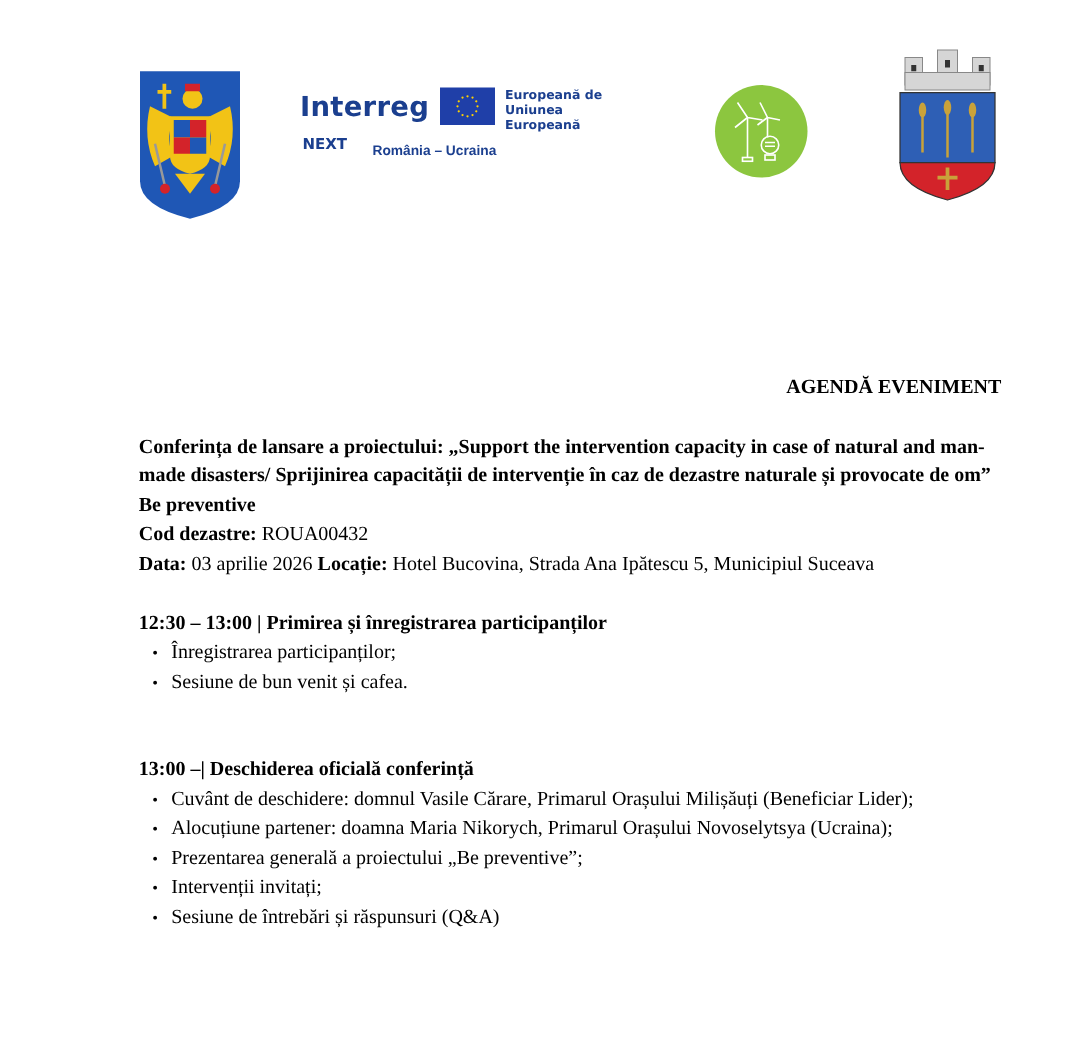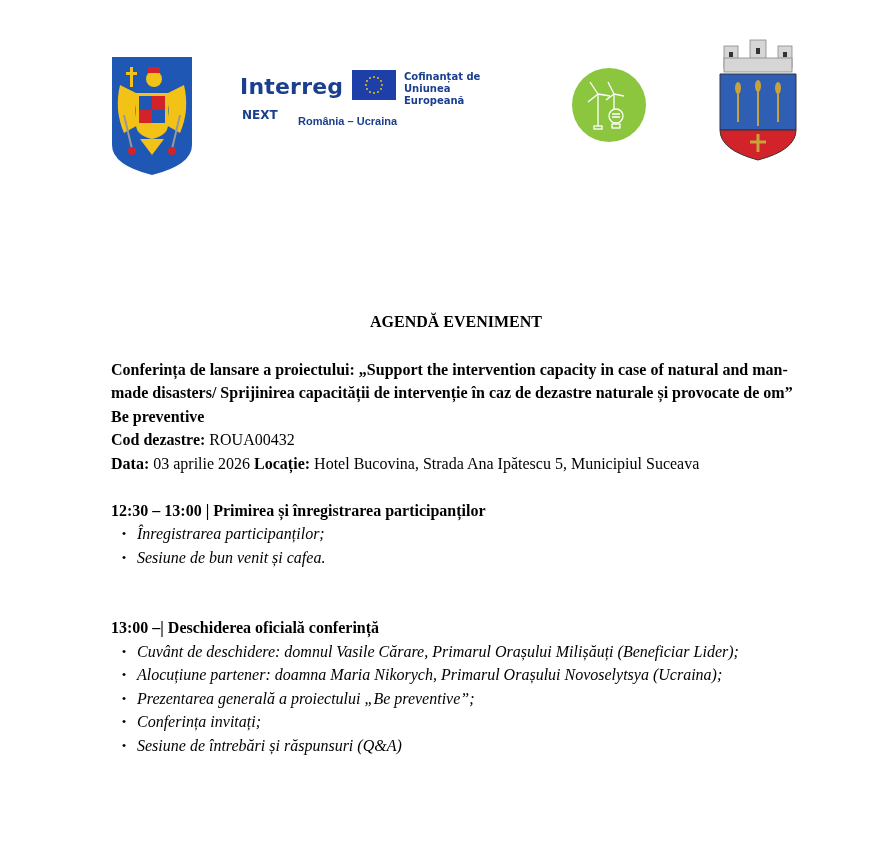--- a/index.html
+++ b/index.html
@@ -16,29 +16,29 @@
       font-weight: bold; font-size: 10px; line-height: 12px; color: #1b3f8f; }
     .interreg .next { position: absolute; left: 2px; top: 40px; font-family: "DejaVu Sans", sans-serif;
       font-weight: bold; font-size: 12px; color: #1b3f8f; }
     .interreg .next-sub { position: absolute; left: 58px; top: 47px; font-family: Liberation Sans, sans-serif;
       font-weight: bold; font-size: 11px; color: #1b3f8f; text-align: center; }
     .green-logo { position: absolute; left: 572px; top: 68px; width: 74px; height: 74px; border-radius: 50%; background: #8cc63f; }
     .green-logo svg { position: absolute; left: 0; top: 0; }
     .logo-city { position: absolute; left: 718px; top: 38px; width: 80px; height: 124px; }
 
     .doc { position: absolute; left: 111px; top: 298px; width: 690px; font-size: 16px; line-height: 23.5px; }
-    .title { text-align: center; font-weight: bold; margin: 12px; height: 23.5px; font-family: Liberation Serif, serif; }
+    .title { text-align: right; font-weight: bold; margin: 0; height: 23.5px; font-family: Liberation Serif, serif; }
     .subtitle { font-weight: bold; margin: 24px 0 0 0; line-height: 23.5px; }
     .p { margin: 0; }
     .b { font-weight: bold; }
     .section-head { font-weight: bold; margin: 0; }
     ul { margin: 0; padding: 0 0 0 26px; list-style: none; }
     li { position: relative; padding-left: 0; margin: 0; line-height: 23.5px; }
     li .bullet { position: absolute; left: -26px; top: 0; width: 26px; text-align: center; font-size: 13px; }
-    li .txt { display: block; padding-left: 0; font-style: italic; }
+    li .txt { display: block; padding-left: 0; }
     .gap-1 { height: 23.5px; }
     .gap-2 { height: 47px; }
   </style>
 </head>
 <body>
 
 <div class="logo-bar">
 
   <svg class="logo-ro" viewBox="0 0 84 122">
     <path d="M2 2 H82 V90 Q82 110 42 120 Q2 110 2 90 Z" fill="#1f57b5"></path>
@@ -74,21 +74,21 @@
           <circle cx="22" cy="23" r="0.9"></circle>
             <circle cx="18" cy="22" r="0.9"></circle>
             <circle cx="15" cy="19" r="0.9"></circle>
           <circle cx="14" cy="15" r="0.9"></circle>
             <circle cx="15" cy="11" r="0.9"></circle>
             <circle cx="18" cy="8" r="0.9"></circle>
         </g>
       </svg>
     </div>
     <div class="cofin">
-      <div>Cofinanțat de</div>
+      <div>Europeană de</div>
       <div>Uniunea Europeană</div>
     </div>
     <div class="next">NEXT</div>
     <div class="next-sub">România – Ucraina</div>
   </div>
 
   <div class="green-logo">
     <svg width="74" height="74" viewBox="0 0 74 74" fill="none" stroke="#ffffff" stroke-width="1.3">
       <line x1="26" y1="26" x2="26" y2="58"></line>
       <rect x="22" y="58" width="8" height="3"></rect>
@@ -161,20 +161,20 @@
     <li>
         <span class="bullet">•</span>
         <span class="txt">Alocuțiune partener: doamna Maria Nikorych, Primarul Orașului Novoselytsya (Ucraina);</span>
       </li>
     <li>
         <span class="bullet">•</span>
         <span class="txt">Prezentarea generală a proiectului „Be preventive”;</span>
       </li>
     <li>
         <span class="bullet">•</span>
-        <span class="txt">Conferința invitați;</span>
+        <span class="txt">Intervenții invitați;</span>
       </li>
     <li>
         <span class="bullet">•</span>
         <span class="txt">Sesiune de întrebări și răspunsuri (Q&amp;A)</span>
       </li>
   </ul>
 </div>
 
 </body></html>

